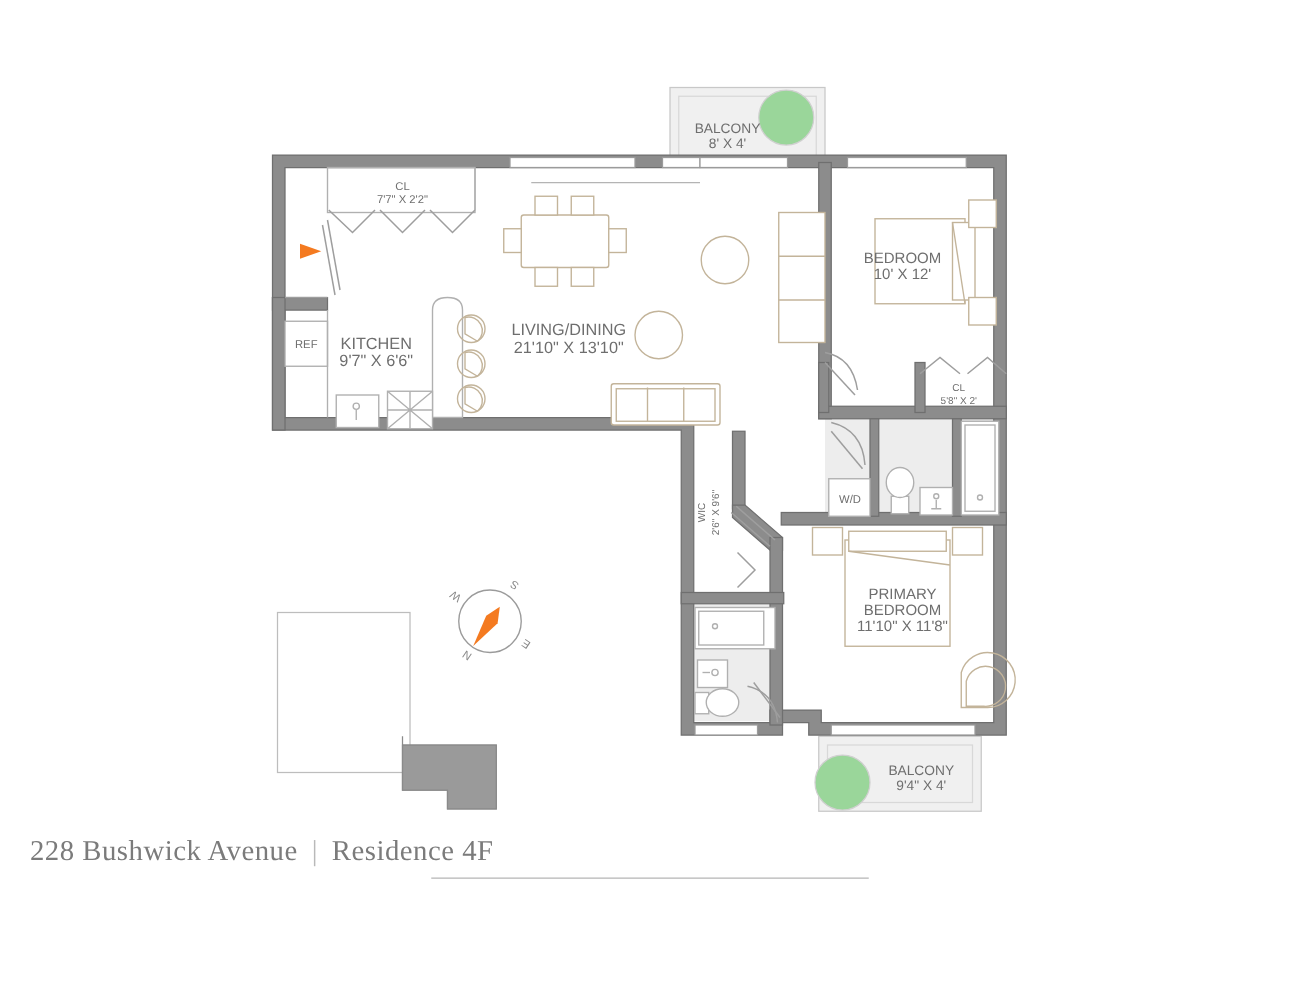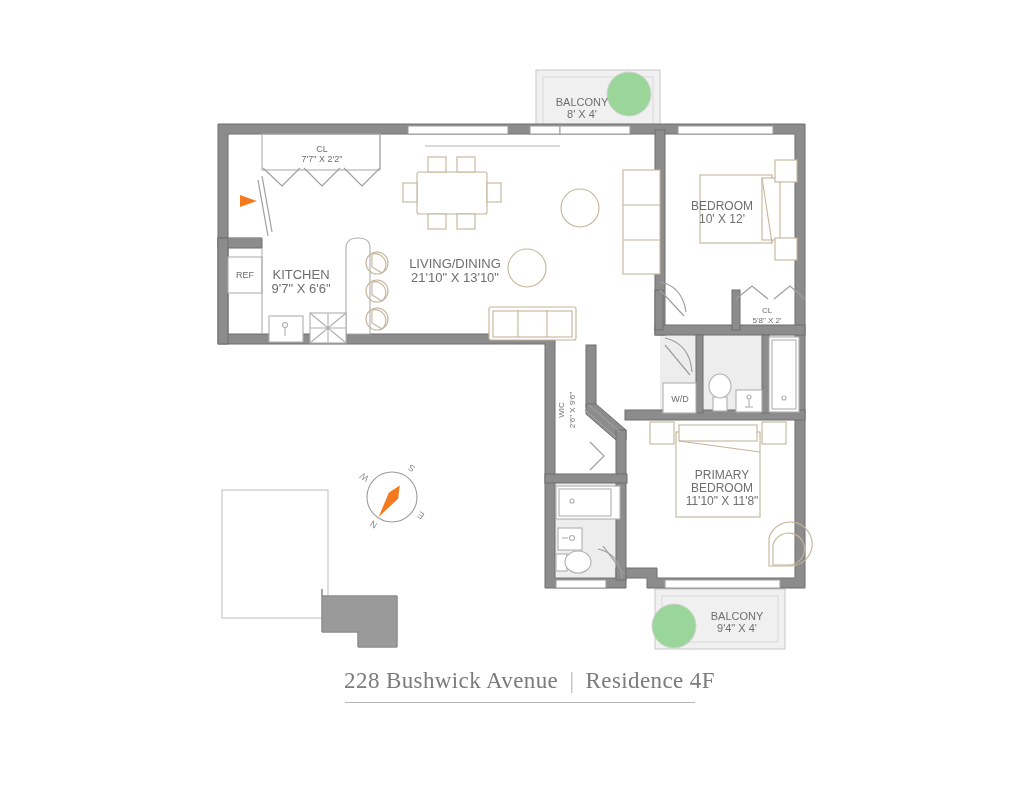--- a/index.html
+++ b/index.html
@@ -1,21 +1,21 @@
 <!DOCTYPE html>
 <html><head>
 <meta charset="utf-8">
 <title>Floor Plan</title>
 <style>
   html,body{margin:0;padding:0;background:#ffffff;}
   body{width:1035px;height:800px;overflow:hidden;
        font-family:"Liberation Sans", sans-serif;}
   #stage{position:relative;width:1035px;height:800px;background:#fff;}
   svg#plan{position:absolute;left:0;top:0;width:1035px;height:800px;display:block;}
-  .ttl{position:absolute;left:0;right:0;top:668px;text-align:center;
+  .ttl{position:absolute;left:0;right:0;top:668px;
        font-family:"Liberation Serif", serif;font-size:23px;color:#7b7b7b;
        letter-spacing:.4px;white-space:nowrap;margin-left:24px;}
   .ttl .sep{color:#b9b9b9;padding:0 5px;}
   .ttlrule{position:absolute;left:345px;top:702px;width:350px;height:1px;background:#b5b5b5;}
 </style>
 </head>
 <body>
 
 <div id="stage">
 

